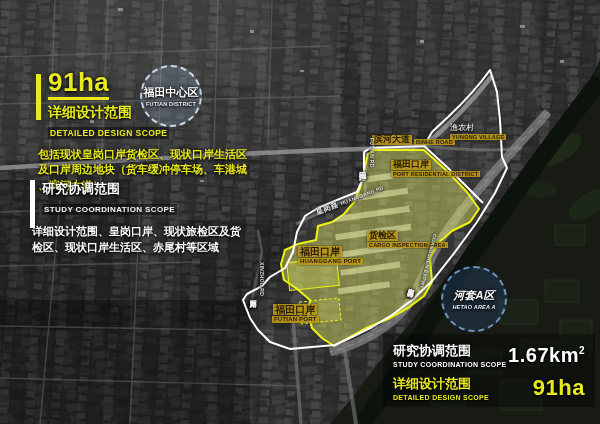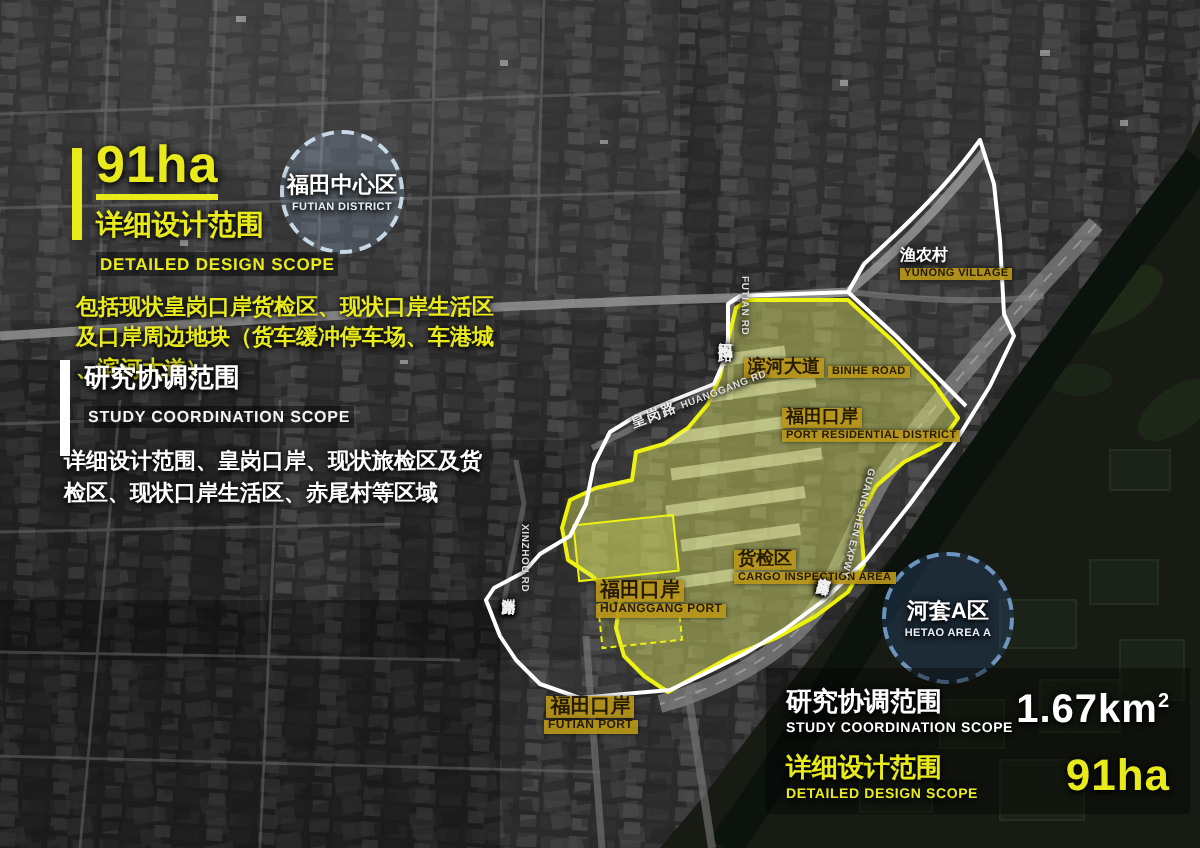--- a/index.html
+++ b/index.html
@@ -39,37 +39,37 @@
   .lg-en{font-weight:bold;font-size:7px;letter-spacing:.3px;margin-top:1px;}
   .lg-val{font-weight:bold;font-size:20px;letter-spacing:.5px;}
   .lg-w{color:#fff;}.lg-y{color:#e8ea1c;}
   
   .circle{position:absolute;border-radius:50%;display:flex;flex-direction:column;
     align-items:center;justify-content:center;z-index:2;text-align:center;}
   .circle .c-zh{font-weight:bold;font-size:11px;color:#fff;}
   .circle .c-en{font-weight:bold;font-size:5.5px;color:#e8eef6;margin-top:1px;letter-spacing:.2px;}
   .circle.futian{left:140px;top:65px;width:58px;height:58px;
     border:2px dashed rgba(212,230,246,.9);background:rgba(150,182,212,.22);}
-  .circle.hetao{left:441px;top:276px;width:62px;height:62px;
-    border:2px dashed rgba(125,168,215,.85);background:rgba(40,70,112,.38);}
+  .circle.hetao{left:441px;top:266px;width:62px;height:62px;
+    border:2px dashed rgba(125,168,215,.85);background:rgba(40,70,112,.38);font-style:italic;}
   
   .mlabel{position:absolute;z-index:2;line-height:1.1;}
   .chip{display:inline-block;background:rgba(185,150,25,.92);color:#241b00;
-    font-weight:bold;padding:0 2px;white-space:nowrap;box-shadow:0 0 2px rgba(0,0,0,.6);margin-top:44px;}
+    font-weight:bold;padding:0 2px;white-space:nowrap;box-shadow:0 0 2px rgba(0,0,0,.6);}
   .chip.zh9{font-size:9px;}
   .chip.zh10{font-size:10px;}
   .chip.en{font-size:5.5px;letter-spacing:.2px;margin-top:1px;}
   .chip.en6{font-size:6px;letter-spacing:.2px;margin-top:1px;}
   .roadzh{color:#f0f0f0;font-weight:bold;font-size:7.5px;letter-spacing:1px;}
   .roaden{color:#ddd;font-weight:bold;font-size:5px;letter-spacing:.3px;}
   .vert{writing-mode:vertical-rl;text-orientation:upright;}
   .verten{writing-mode:vertical-rl;text-orientation:mixed;}
   .row{display:flex;align-items:flex-end;gap:2px;}
   .col{display:flex;flex-direction:column;}
-  .whitezh{color:#fff;font-weight:bold;font-size:8px;}
+  .whitezh{color:#fff;font-weight:normal;font-size:8px;}
 </style>
 </head>
 <body>
 
 <div class="stage">
 
   <svg class="bg" width="600" height="424" viewBox="0 0 600 424">
     <defs>
       <pattern id="blocks" width="26" height="18" patternUnits="userSpaceOnUse" patternTransform="rotate(4)">
         <rect width="26" height="18" fill="#2a2a2a"></rect>

